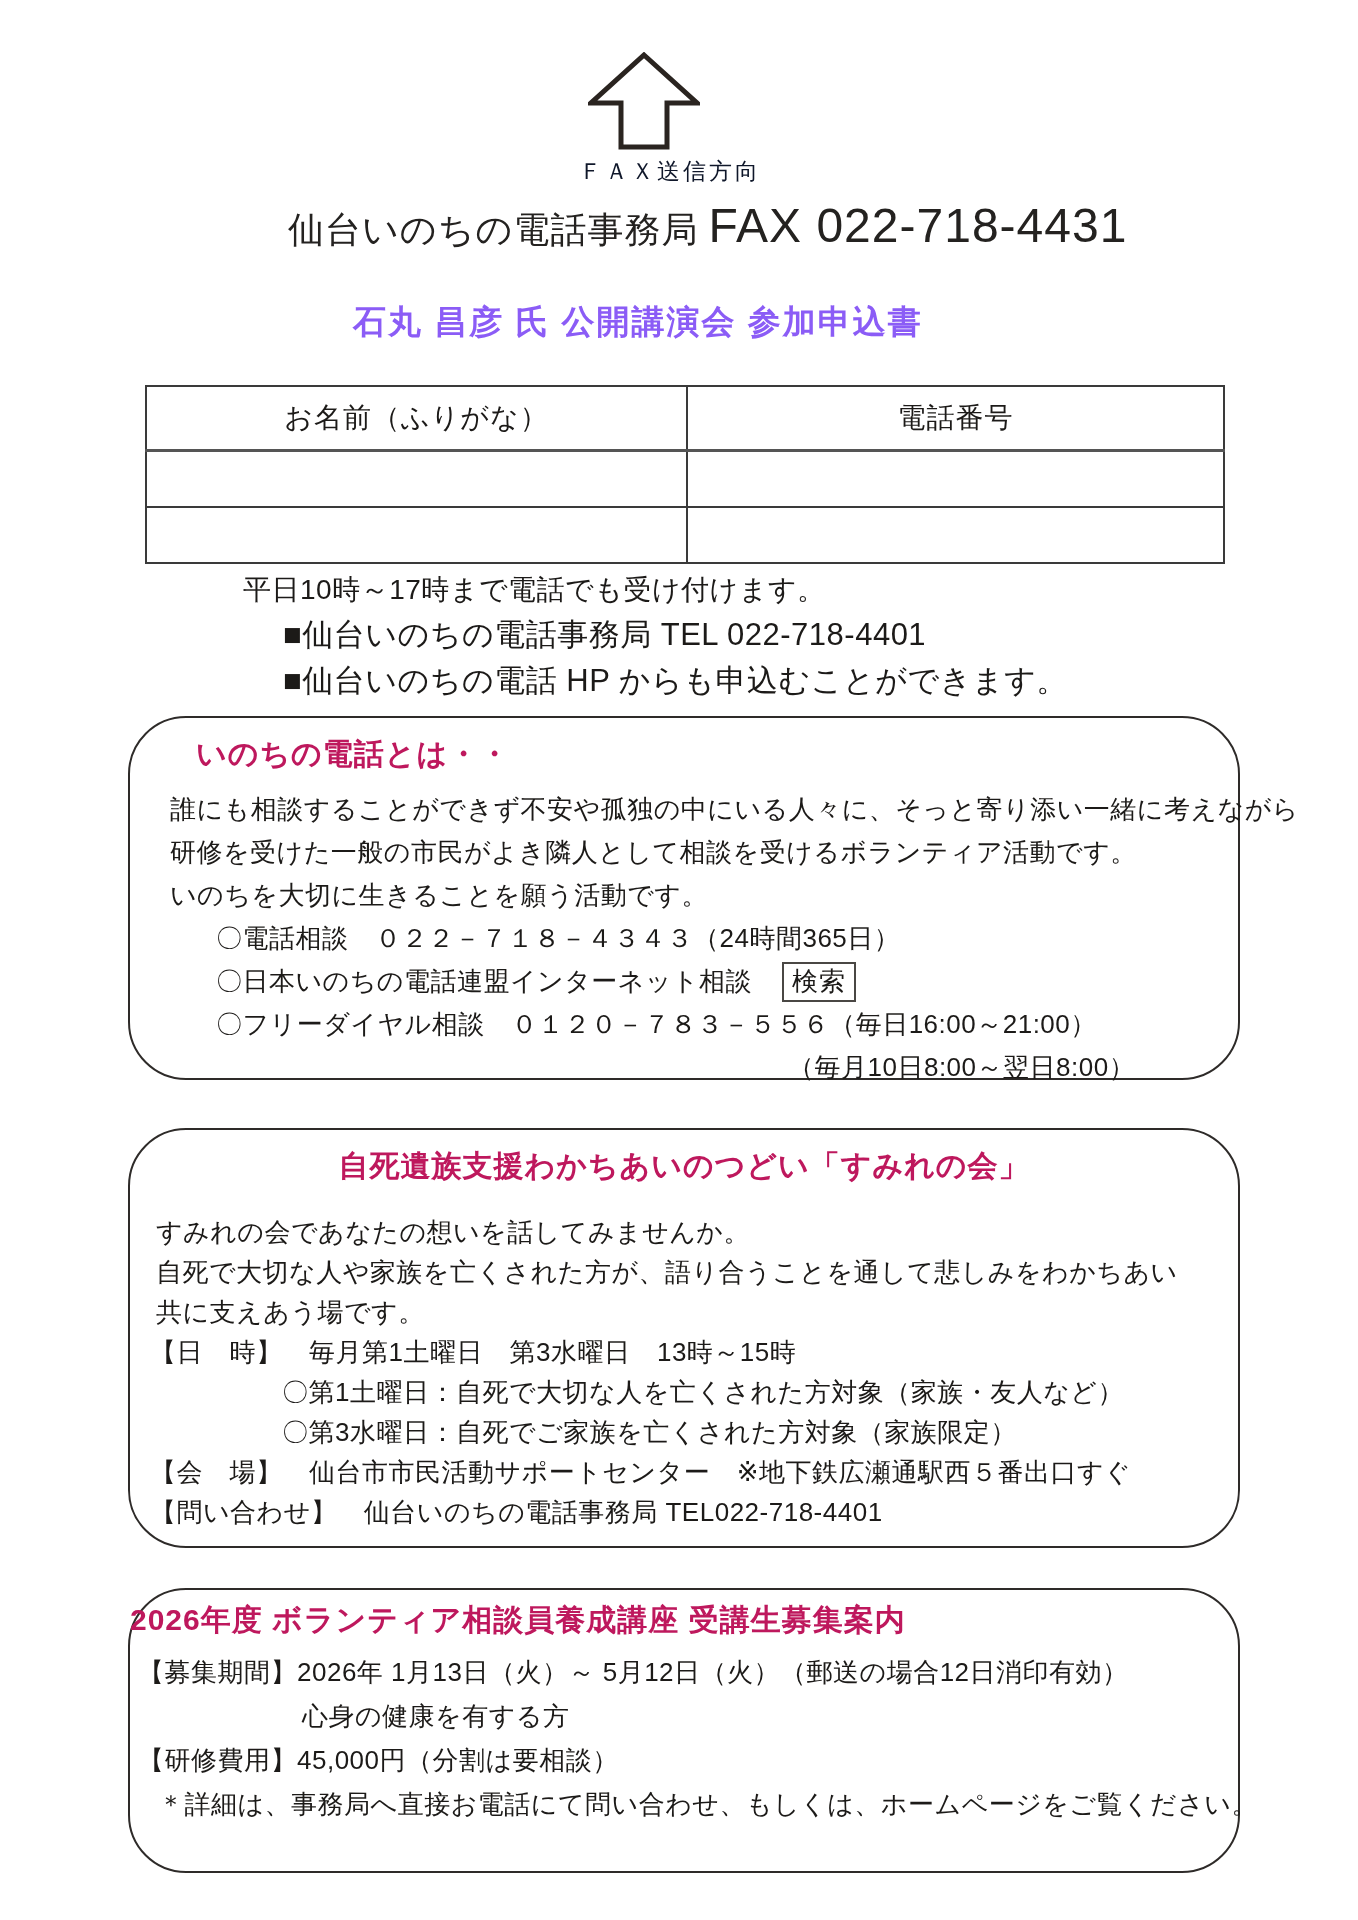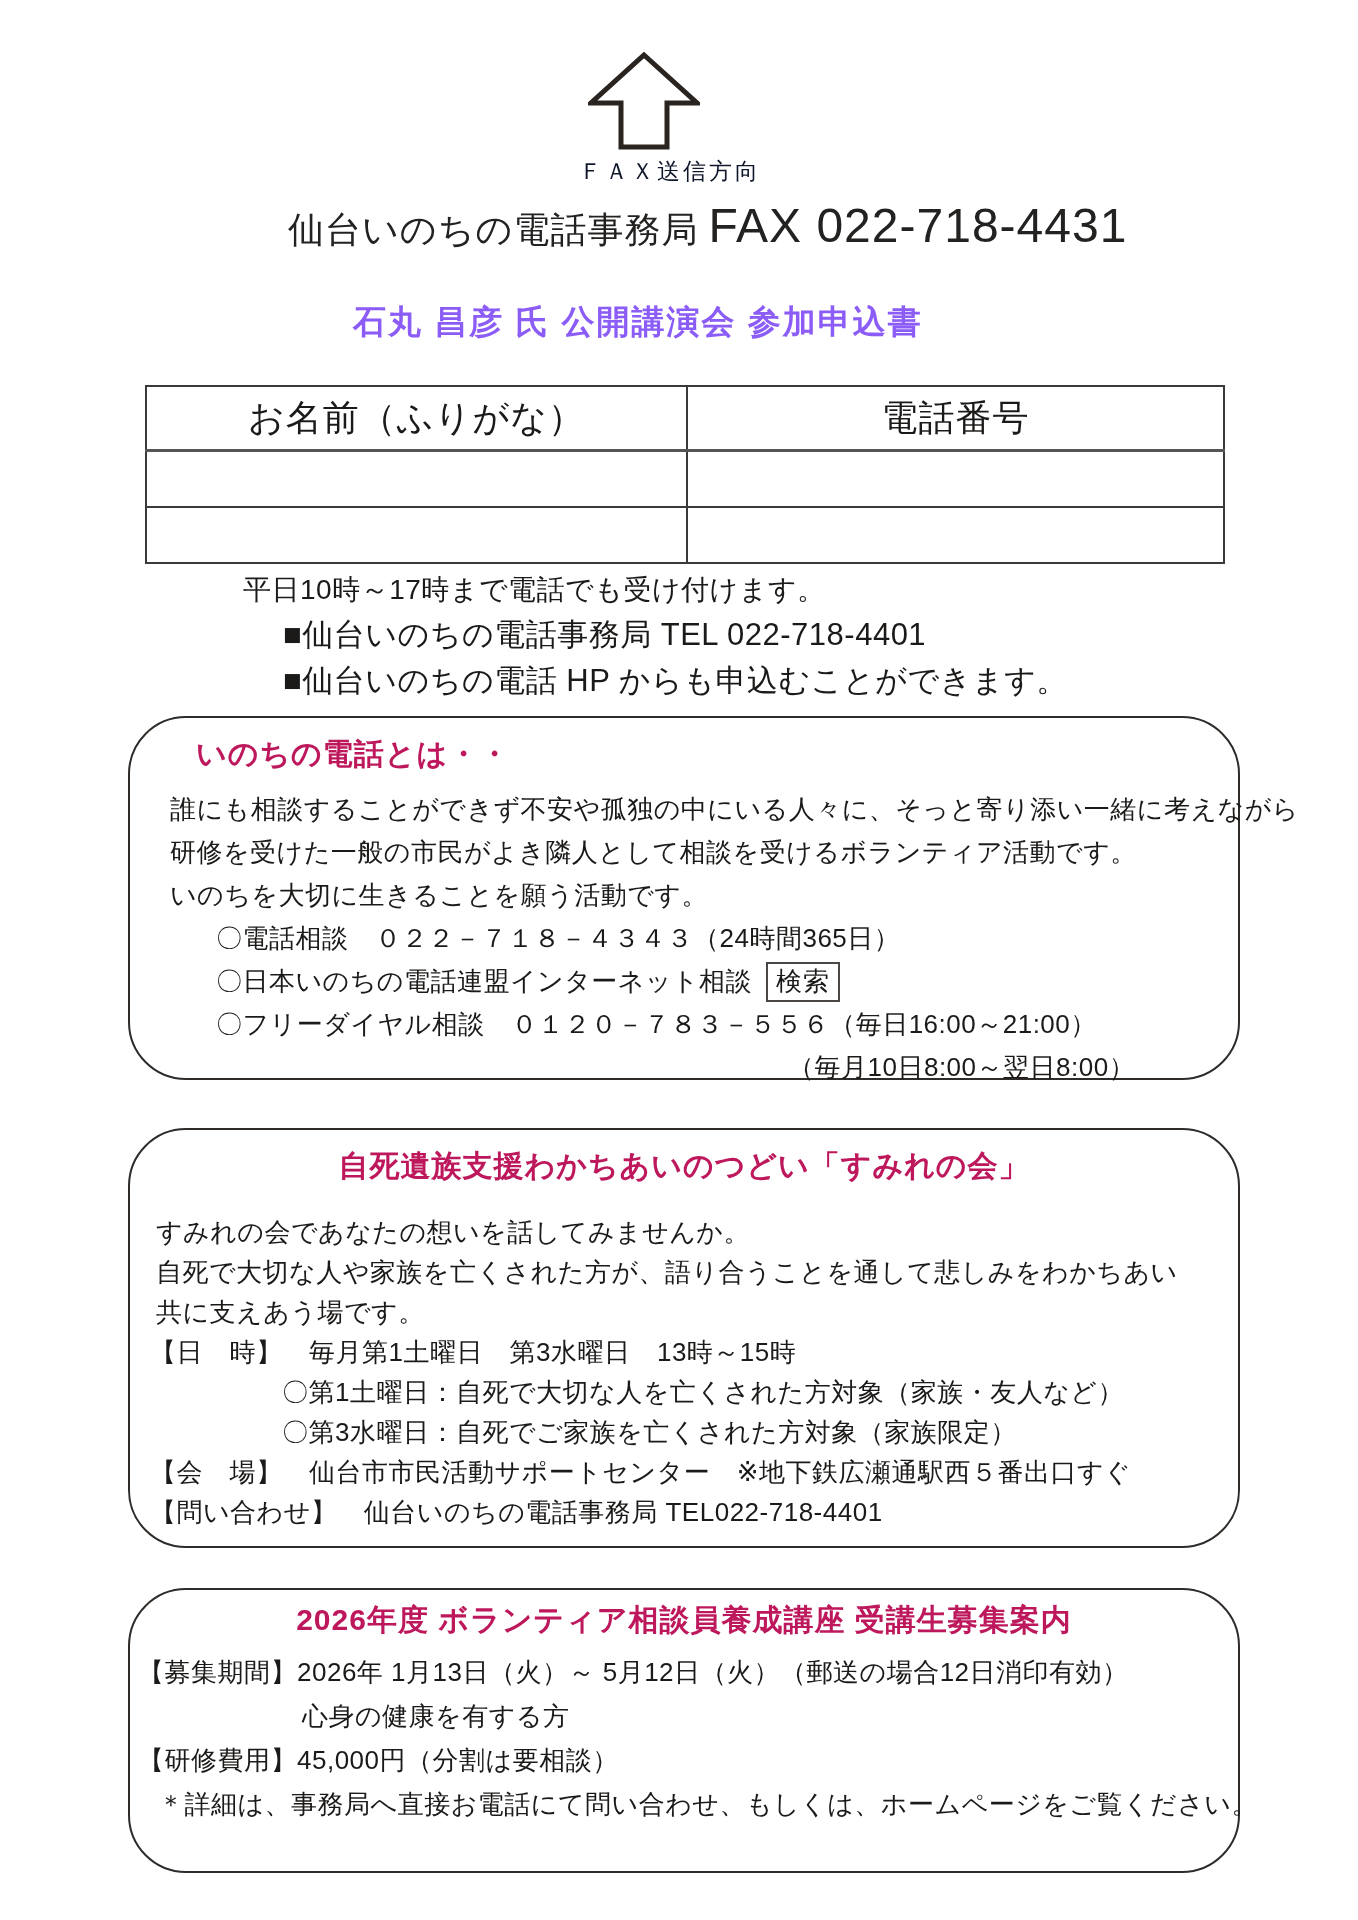--- a/index.html
+++ b/index.html
@@ -32,21 +32,21 @@
   .form-title{
     left:353px;top:300px;
     font-size:33px;font-weight:bold;letter-spacing:2px;
     white-space:nowrap;color:#8b5cf6;
   }
 
   
   .apply-table{left:145px;top:385px;width:1080px;border-collapse:collapse;table-layout:fixed;}
   .apply-table th,.apply-table td{border:2px solid #3a3a3a;padding:0;}
   .apply-table th{
-    height:62px;font-size:36px;font-weight:normal;letter-spacing:1px;
+    height:62px;font-size:28px;font-weight:normal;letter-spacing:1px;
     border-bottom:3px solid #555;color:#1c1a18;
   }
   .apply-table td{height:54px;background:#fff;}
   .col-name{width:539px;}
 
   
   .phone-note{left:243px;top:571px;font-size:28px;letter-spacing:.5px;white-space:nowrap;}
   .tel-line{left:283px;top:614px;font-size:31px;letter-spacing:.5px;white-space:nowrap;}
   .hp-line{left:283px;top:660px;font-size:31px;letter-spacing:.5px;white-space:nowrap;}
 
@@ -56,29 +56,29 @@
     border:2.5px solid #2e2b29;border-radius:58px;
     background:#fff;box-sizing:border-box;
   }
   .box-inochi{top:716px;height:364px;}
   .box-sumire{top:1128px;height:420px;}
   .box-kouza{top:1588px;height:285px;}
 
   .box-title{font-size:30px;font-weight:bold;letter-spacing:1px;white-space:nowrap;color:#be185d;}
   .box-inochi .box-title{margin:16px 0 14px 66px;line-height:40px;}
   .box-sumire .box-title{margin:16px 0 0 0;text-align:center;line-height:40px;}
-  .box-kouza .box-title{margin:10px 0 0 0;text-align:center;line-height:40px;}
+  .box-kouza .box-title{margin:10px 0 0 0;line-height:40px;}
 
   .box-inochi .content{margin-left:40px;font-size:26px;line-height:43px;letter-spacing:.5px;}
   .box-inochi .indent{margin-left:46px;}
   .box-inochi .right-note{margin-left:618px;}
 
   .search-btn{
     display:inline-block;border:2px solid #4a4744;
-    padding:1px 8px 3px 8px;margin-left:14px;line-height:32px;
+    padding:1px 8px 3px 8px;margin-left:30px;line-height:32px;
     font-size:26px;letter-spacing:1px;
   }
 
   .box-sumire .content{margin-top:26px;font-size:26px;line-height:40px;letter-spacing:.5px;}
   .box-sumire .body-line{margin-left:26px;}
   .box-sumire .label-line{margin-left:20px;}
   .box-sumire .circle-line{margin-left:152px;}
 
   .box-kouza .content{margin-top:10px;font-size:26px;line-height:44px;letter-spacing:.5px;}
   .box-kouza .label-line{margin-left:8px;}

